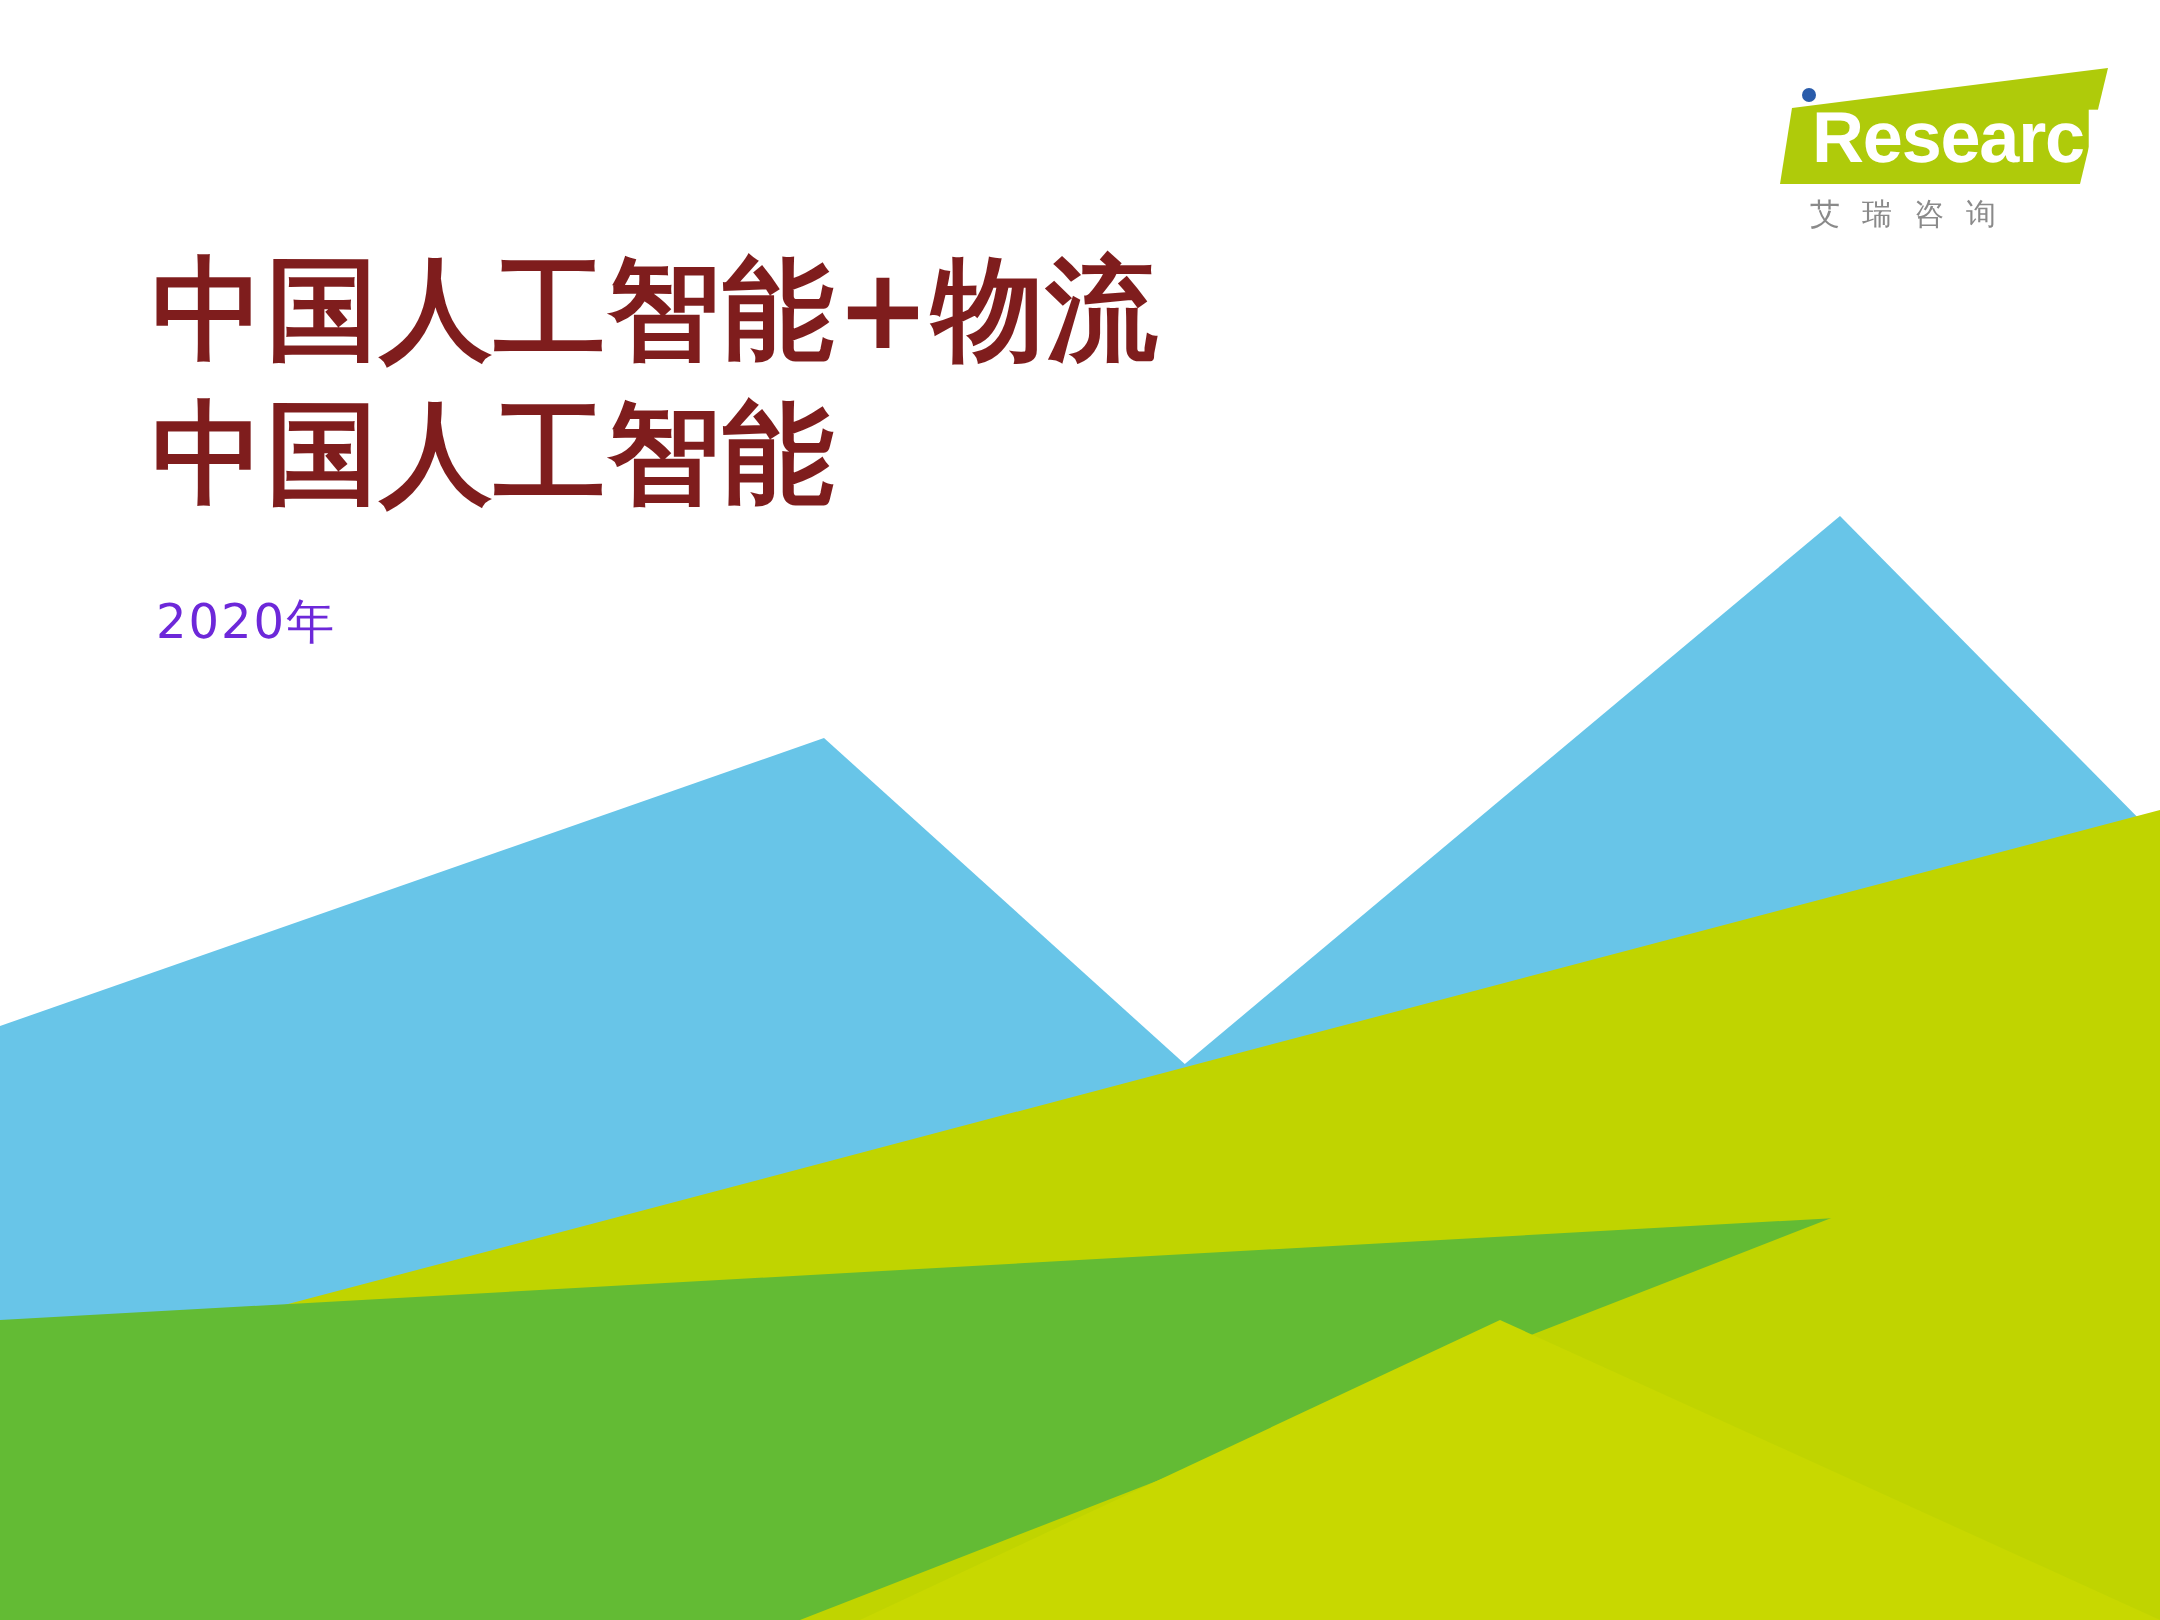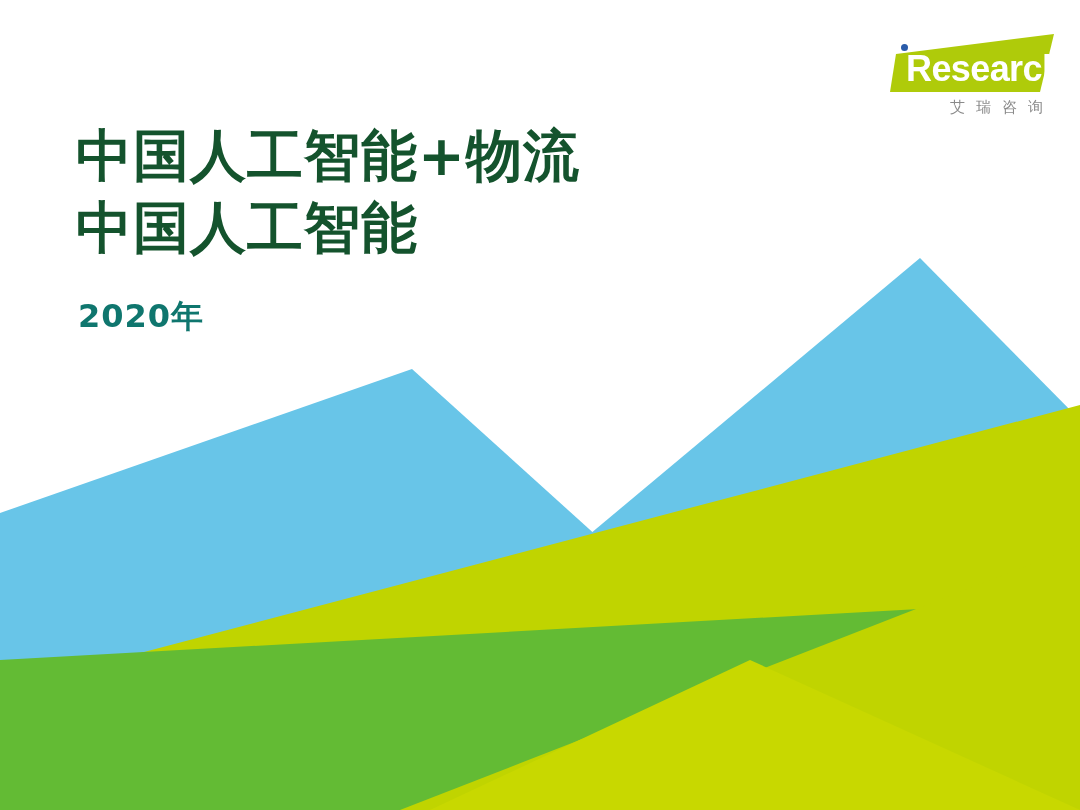--- a/index.html
+++ b/index.html
@@ -66,54 +66,54 @@
     width: 7px;
     height: 7px;
     border-radius: 50%;
     background: #2a5caa;
   }
   #logo-sub {
     position: absolute;
     left: 6px;
     top: 64px;
     width: 160px;
-    text-align: right;
+    text-align: left;
     color: #8a8a8a;
     font-size: 15px;
     letter-spacing: 11px;
     text-indent: 11px;
     font-family: "DejaVu Sans", "Liberation Sans", sans-serif;
     white-space: nowrap;
   }
 
   
   #headline {
     position: absolute;
     left: 76px;
     top: 120px;
     z-index: 3;
   }
   .title-line {
-    color: #14532d;
+    color: #7f1d1d;
     font-family: "DejaVu Sans", "Liberation Sans", sans-serif;
     font-size: 56px;
     font-weight: bold;
     line-height: 72px;
     letter-spacing: 1px;
     white-space: nowrap;
     margin: 0;
   }
   #subtitle {
     position: absolute;
     left: 78px;
     top: 295px;
-    color: #0f766e;
+    color: #6d28d9;
     font-family: "DejaVu Sans", "Liberation Sans", sans-serif;
-    font-size: 32px;
-    font-weight: bold;
+    font-size: 24px;
+    font-weight: normal;
     letter-spacing: 1px;
     white-space: nowrap;
     z-index: 3;
   }
 </style>
 </head>
 <body>
 
 <div id="cover">
 

